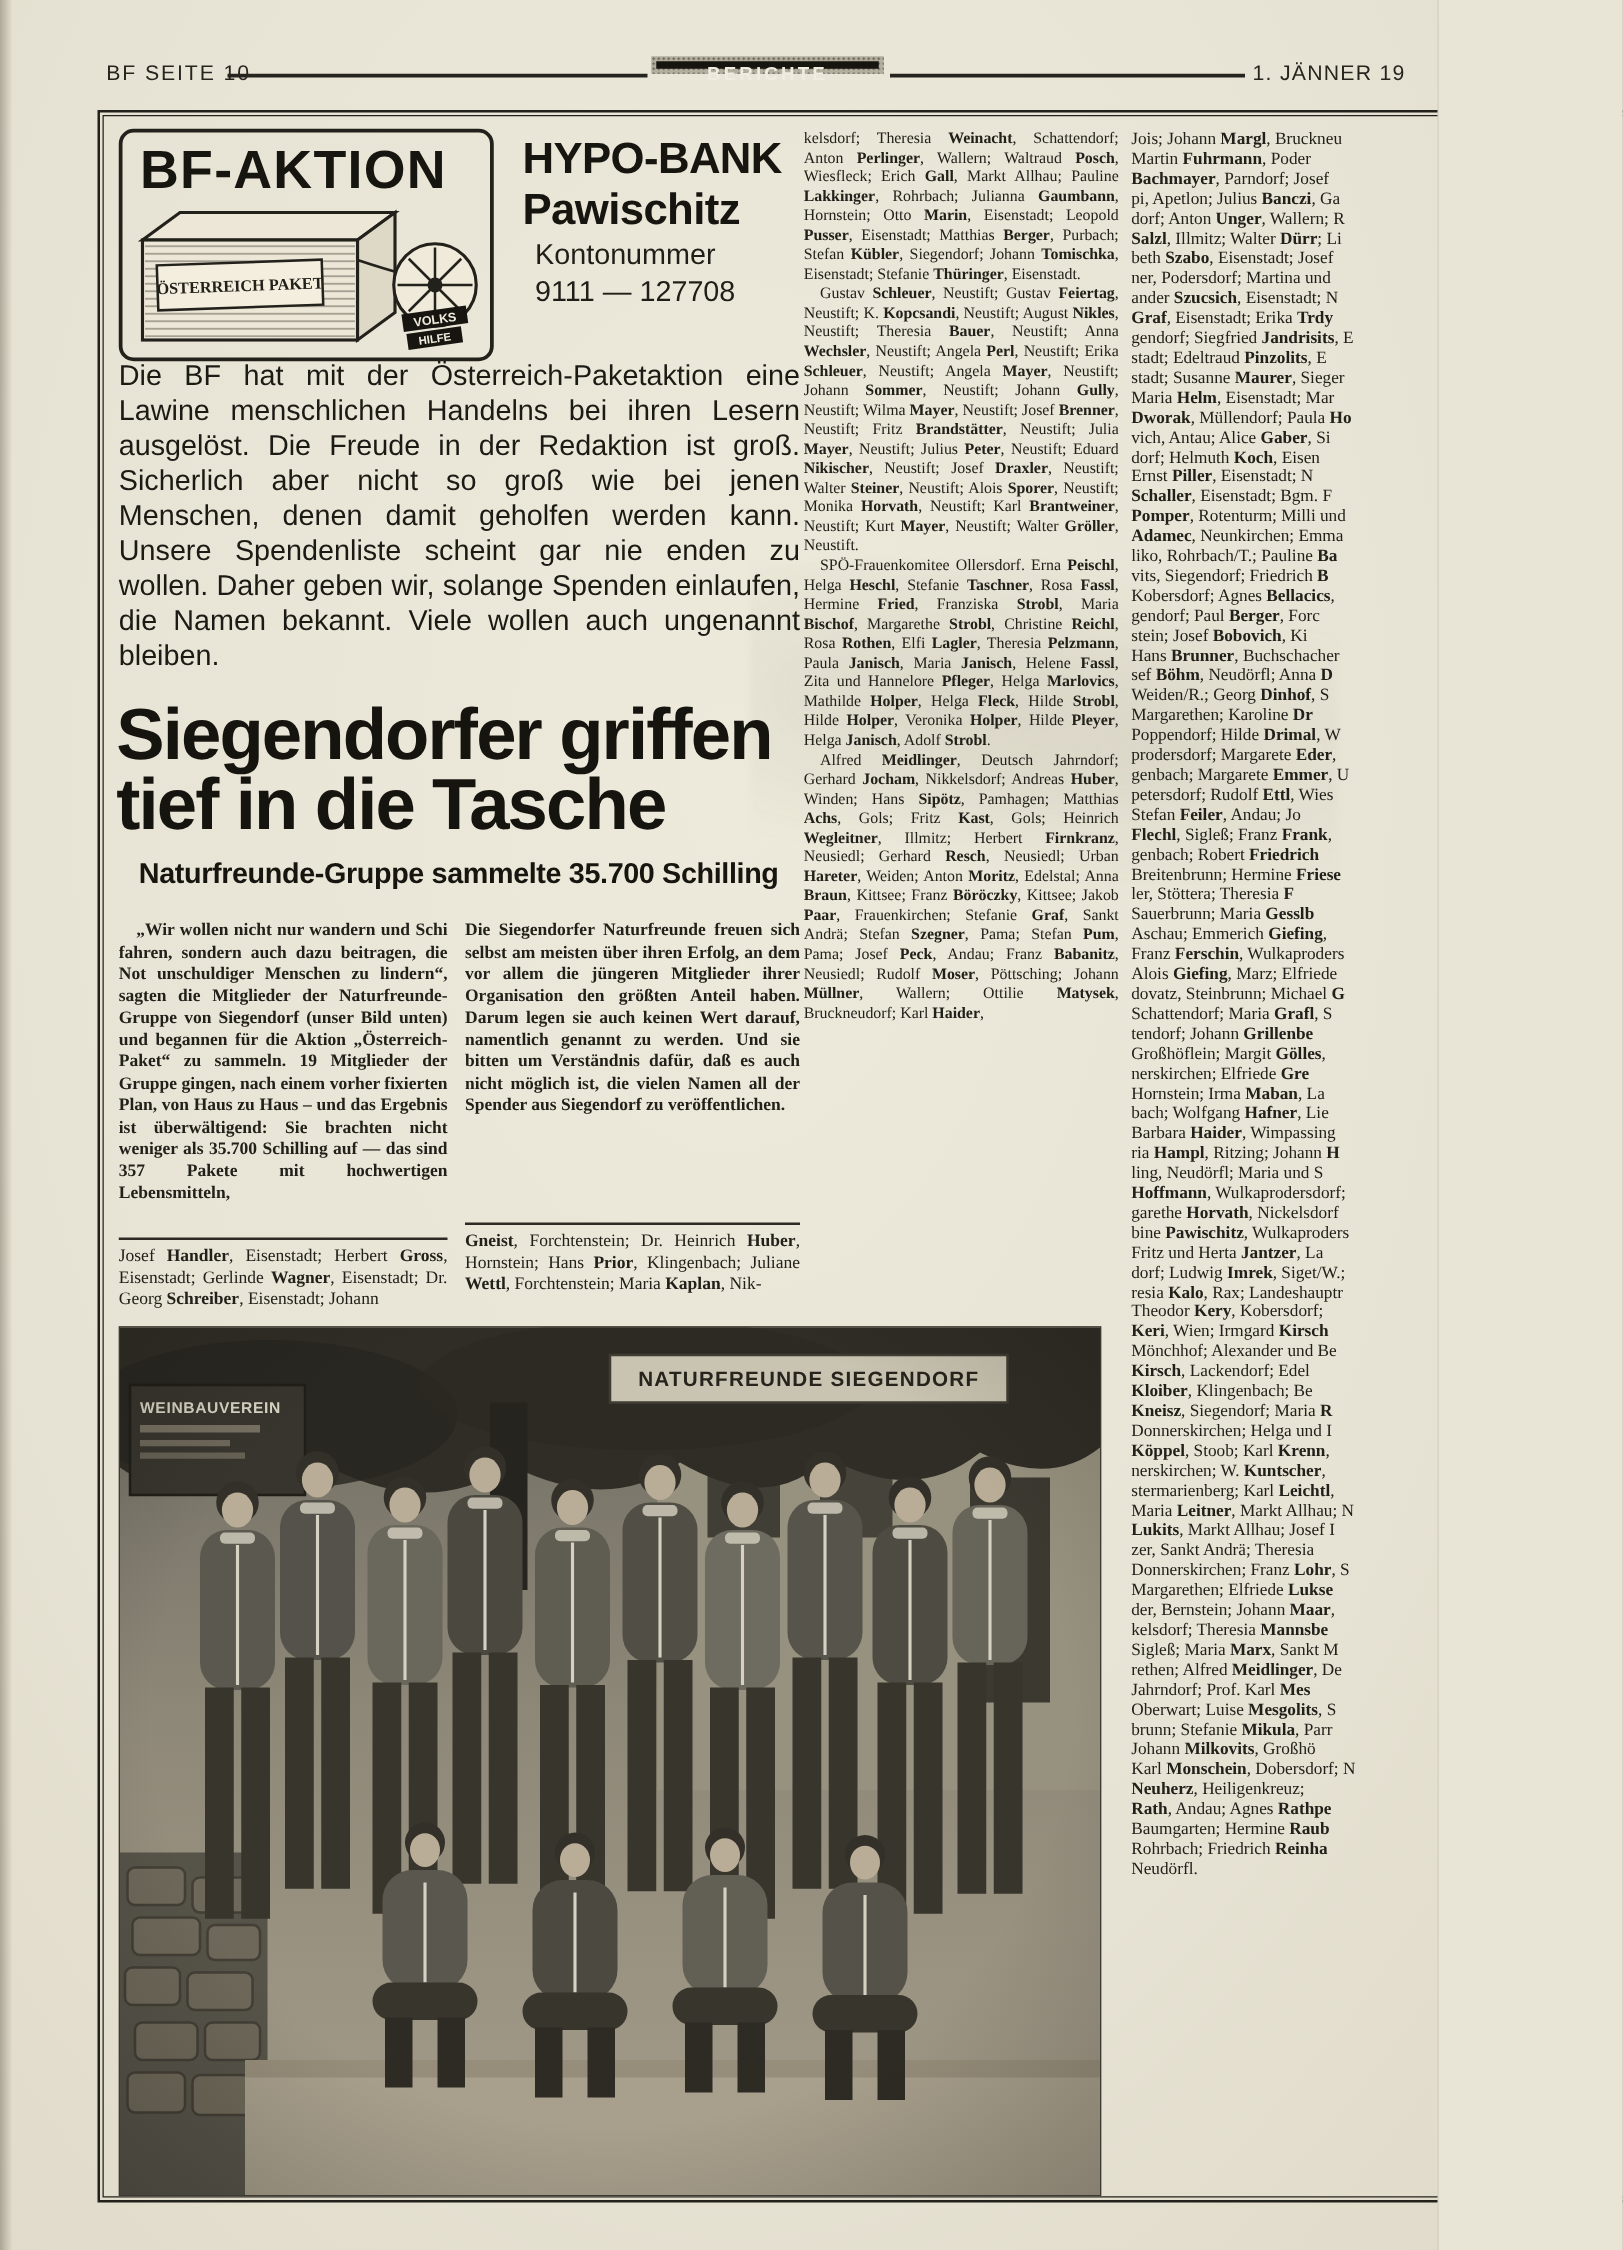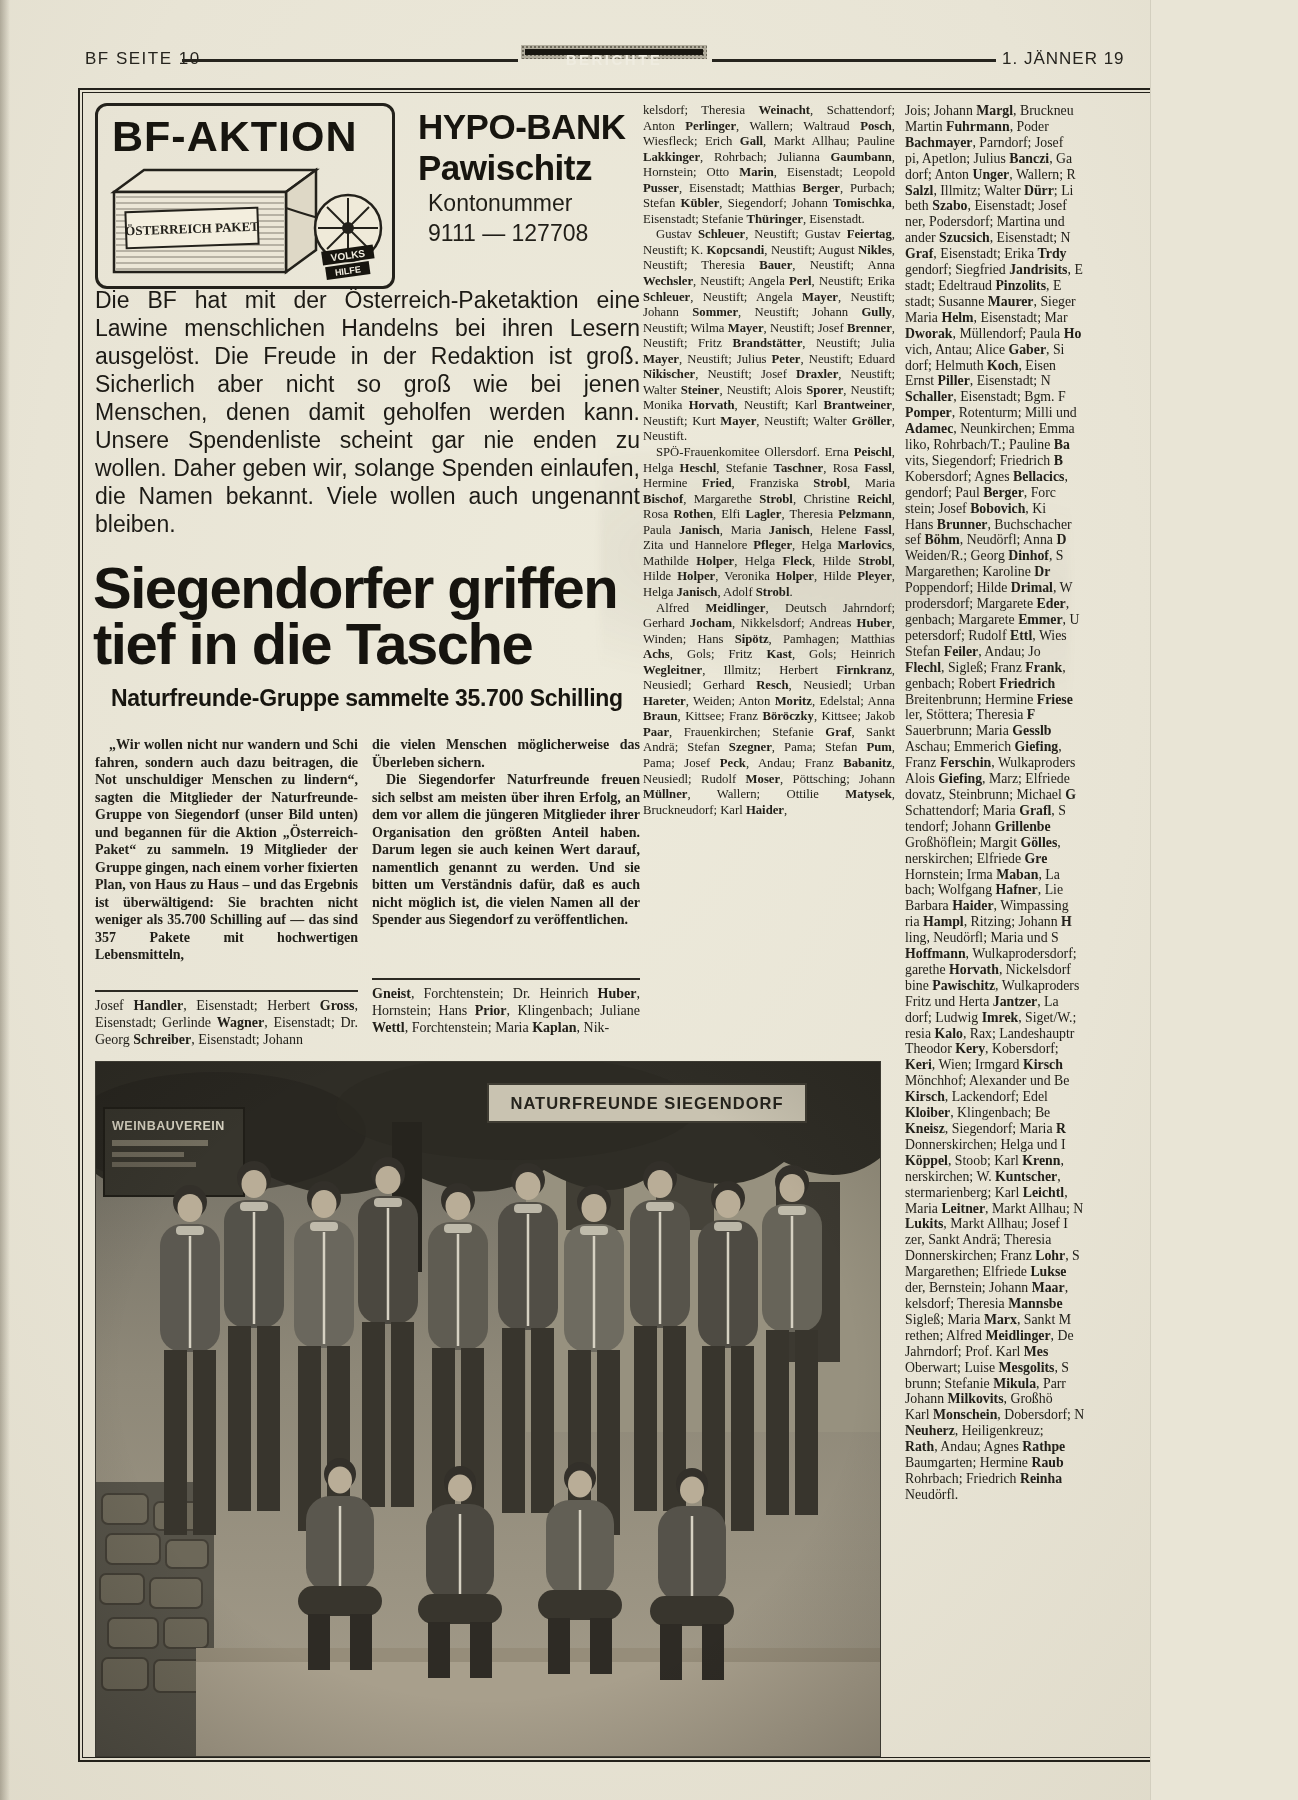--- a/index.html
+++ b/index.html
@@ -135,21 +135,20 @@
     <p class="intro">Die BF hat mit der Österreich-Paketaktion eine Lawine menschlichen Handelns bei ihren Lesern ausgelöst. Die Freude in der Redaktion ist groß. Sicherlich aber nicht so groß wie bei jenen Menschen, denen damit geholfen werden kann. Unsere Spendenliste scheint gar nie enden zu wollen. Daher geben wir, solange Spenden einlaufen, die Namen bekannt. Viele wollen auch ungenannt bleiben.</p>
 
     <h1 class="headline"><span>Siegendorfer griffen</span><br><span>tief in die Tasche</span></h1>
     <h2 class="subhead">Naturfreunde-Gruppe sammelte 35.700 Schilling</h2>
 
     <div class="cols">
       <div class="colA">
           <div class="par">„Wir wollen nicht nur wandern und Schi fahren, sondern auch dazu beitragen, die Not unschuldiger Menschen zu lindern“, sagten die Mitglieder der Naturfreunde-Gruppe von Siegendorf (unser Bild unten) und begannen für die Aktion „Österreich-Paket“ zu sammeln. 19 Mitglieder der Gruppe gingen, nach einem vorher fixierten Plan, von Haus zu Haus – und das Ergebnis ist überwältigend: Sie brachten nicht weniger als 35.700 Schilling auf — das sind 357 Pakete mit hochwertigen Lebensmitteln,</div>
         </div>
       <div class="colB">
-          <div class="par">die vielen Menschen möglicherweise das Überleben sichern.</div>
           <div class="par">Die Siegendorfer Naturfreunde freuen sich selbst am meisten über ihren Erfolg, an dem vor allem die jüngeren Mitglieder ihrer Organisation den größten Anteil haben. Darum legen sie auch keinen Wert darauf, namentlich genannt zu werden. Und sie bitten um Verständnis dafür, daß es auch nicht möglich ist, die vielen Namen all der Spender aus Siegendorf zu veröffentlichen.</div>
         </div>
     </div>
 
     <div class="donors">
       <div class="donor-block">Josef <b>Handler</b>, Eisenstadt; Herbert <b>Gross</b>, Eisenstadt; Gerlinde <b>Wagner</b>, Eisenstadt; Dr. Georg <b>Schreiber</b>, Eisenstadt; Johann</div>
       <div class="donor-block"><b>Gneist</b>, Forchtenstein; Dr. Heinrich <b>Huber</b>, Hornstein; Hans <b>Prior</b>, Klingenbach; Juliane <b>Wettl</b>, Forchtenstein; Maria <b>Kaplan</b>, Nik-</div>
     </div>
 
     <div class="photo">

